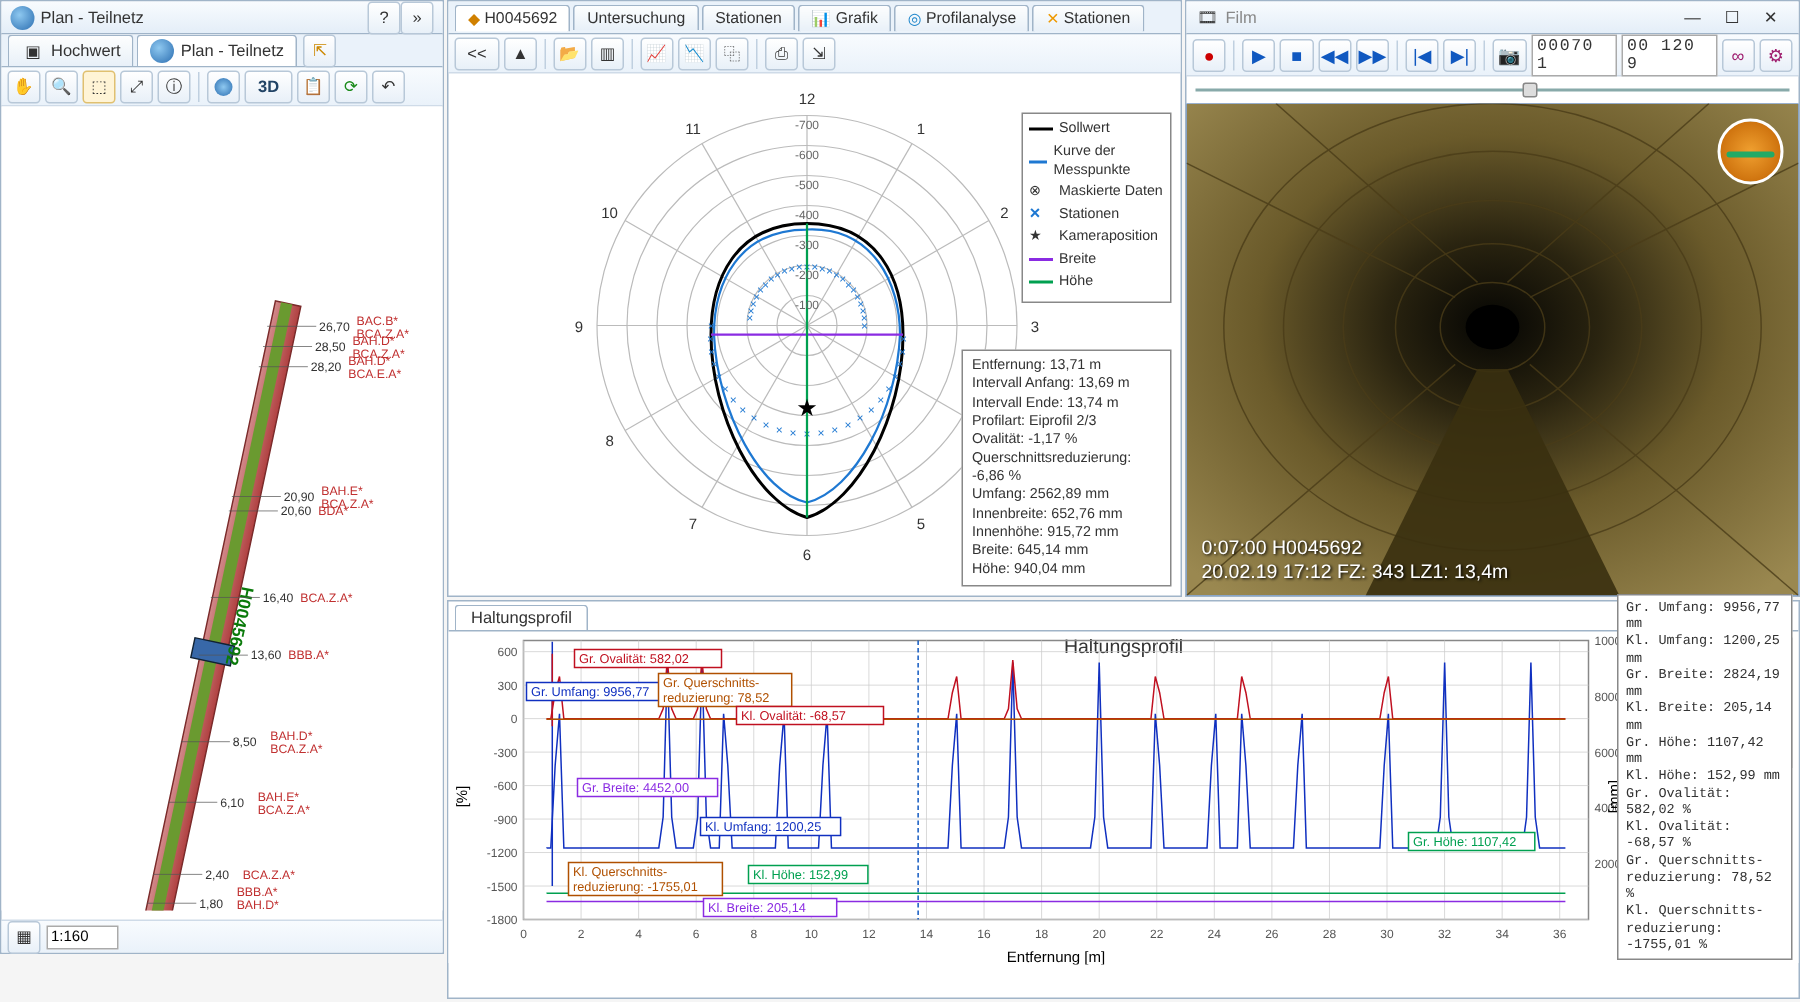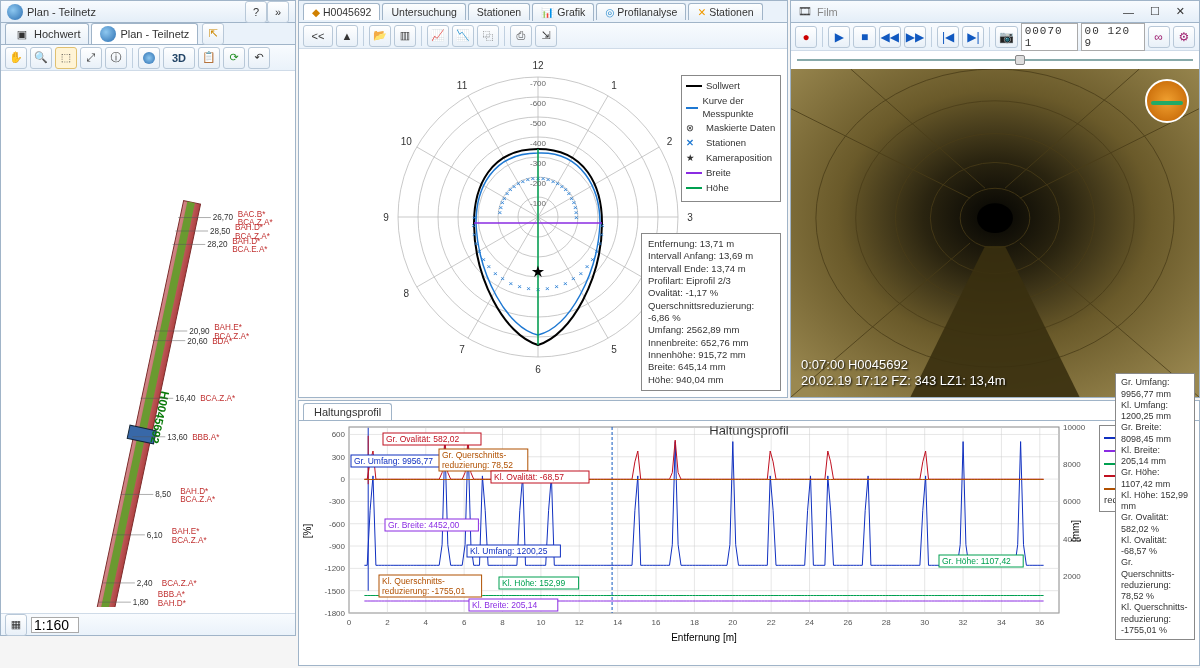--- a/index.html
+++ b/index.html
@@ -20,21 +20,21 @@
   #plan-pane { left: 0; top: 0; width: 296px; height: 636px; }
   #plan-body { position: relative; height: calc(100% - 22px - 22px - 26px - 28px); overflow: hidden; background: #fff; }
   .directional { position: absolute; left: 10px; top: 50px; width: 44px; height: 44px; }
   .directional span { position: absolute; width: 14px; height: 14px; background: #8fcf60; border: 1px solid #5a9a30; cursor: pointer; }
   .slider-h { position: absolute; left: 60px; top: 68px; width: 140px; height: 14px; }
   .slider-h .track { position: absolute; left: 10px; right: 10px; top: 6px; height: 2px; background: #8aa; }
   .slider-h .thumb { position: absolute; left: 10px; top: 2px; width: 10px; height: 10px; background: #ddd; border: 1px solid #888; border-radius: 2px; }
   .pipe-canvas { position: absolute; left: 0; top: 60px; width: 100%; height: 500px; }
   .pipe-canvas svg { width: 100%; height: 100%; }
   .statusbar { position: absolute; left: 0; bottom: 0; height: 22px; width: 100%; display: flex; align-items: center; padding: 2px 4px; gap: 4px; background: linear-gradient(#f8fbfe,#eaf2fa); border-top: 1px solid #cfdbe8; font-size: 10px; }
-  .mbox { width: 48px; height: 16px; border: 1px solid #aaa; padding: 0 2px; font-size: 14px; }
+  .mbox { width: 48px; height: 16px; border: 1px solid #aaa; padding: 0 2px; font-size: 10px; }
 
   
   #center-top { left: 298px; top: 0; width: 490px; height: 398px; }
   #center-top .tabstrip .tab { font-size: 10.5px; }
   .polar-wrap { position: relative; width: 100%; height: calc(100% - 22px - 26px); }
   .polar-wrap h3 { text-align: center; font-weight: normal; font-size: 13px; margin: 4px 0 0; }
   .polar-svg { display: block; margin: 0 auto; }
   .legend { position: absolute; right: 6px; top: 26px; width: 100px; border: 1px solid #888; background: #fff; padding: 4px; font-size: 9.5px; line-height: 1.35; }
   .legend .row { display: flex; align-items: center; gap: 4px; margin-bottom: 2px; }
   .sw { width: 16px; height: 2px; }
@@ -54,21 +54,21 @@
   .video-slider .track { position: absolute; left: 0; right: 0; top: 7px; height: 2px; background: #8aa; }
   .video-slider .thumb { position: absolute; left: 55%; top: 3px; width: 10px; height: 10px; border: 1px solid #888; background: #ddd; border-radius: 2px; }
 
   
   #bottom-pane { left: 298px; top: 400px; width: 902px; height: 266px; }
   .bp-tab { display: inline-block; padding: 2px 10px; border: 1px solid #a0b4c8; border-bottom: none; background: #fff; border-radius: 3px 3px 0 0; font-size: 11px; margin: 2px 0 0 4px; }
   .bp-title { text-align: center; font-weight: normal; font-size: 13px; margin: 2px 0; }
   .bp-wrap { position: relative; width: 100%; height: calc(100% - 20px - 22px); border-top: 1px solid #a0b4c8; background: #fff; }
   .bp-svg { position: absolute; left: 0; top: 0; }
   .bp-legend { position: absolute; right: 4px; top: 4px; width: 96px; border: 1px solid #888; background: #fff; padding: 4px; font-size: 9.5px; line-height: 1.35; }
-  .bp-info { position: absolute; right: 4px; bottom: 2px; width: 80px; border: 1px solid #888; background: #fff; padding: 3px 5px; font-size: 9px; line-height: 1.25; }
+  .bp-info { position: absolute; right: 4px; bottom: 2px; width: 117px; border: 1px solid #888; background: #fff; padding: 3px 5px; font-size: 9px; line-height: 1.25; font-family: Liberation Mono, monospace; }
 </style>
 </head>
 <body>
 
 <div id="plan-pane" class="pane">
   <div class="titlebar">
     <span class="icon globe"></span>
     <span>Plan - Teilnetz</span>
     <span class="spacer"></span>
     <span class="tbtn">?</span>
@@ -560,21 +560,21 @@
     <div class="bp-legend">
       <div class="row"><span class="sw" style="background:#1030c0;display:inline-block"></span> <span>Umfang [mm]</span></div>
       <div class="row"><span class="sw" style="background:#8a2be2;display:inline-block"></span> <span>Breite [mm]</span></div>
       <div class="row"><span class="sw" style="background:#00a050;display:inline-block"></span> <span>Höhe [mm]</span></div>
       <div class="row"><span class="sw" style="background:#c01020;display:inline-block"></span> <span>Ovalität [%]</span></div>
       <div class="row"><span class="sw" style="background:#b05000;display:inline-block"></span> <span>Querschnitts-reduzierung [%]</span></div>
     </div>
     <div class="bp-info" id="bp-info">
         <div>Gr. Umfang: 9956,77 mm</div>
         <div>Kl. Umfang: 1200,25 mm</div>
-        <div>Gr. Breite: 8098,45 mm</div>
+        <div>Gr. Breite: 2824,19 mm</div>
         <div>Kl. Breite: 205,14 mm</div>
         <div>Gr. Höhe: 1107,42 mm</div>
         <div>Kl. Höhe: 152,99 mm</div>
         <div>Gr. Ovalität: 582,02 %</div>
         <div>Kl. Ovalität: -68,57 %</div>
         <div>Gr. Querschnitts-</div>
         <div>reduzierung: 78,52 %</div>
         <div>Kl. Querschnitts-</div>
         <div>reduzierung: -1755,01 %</div>
       </div>

